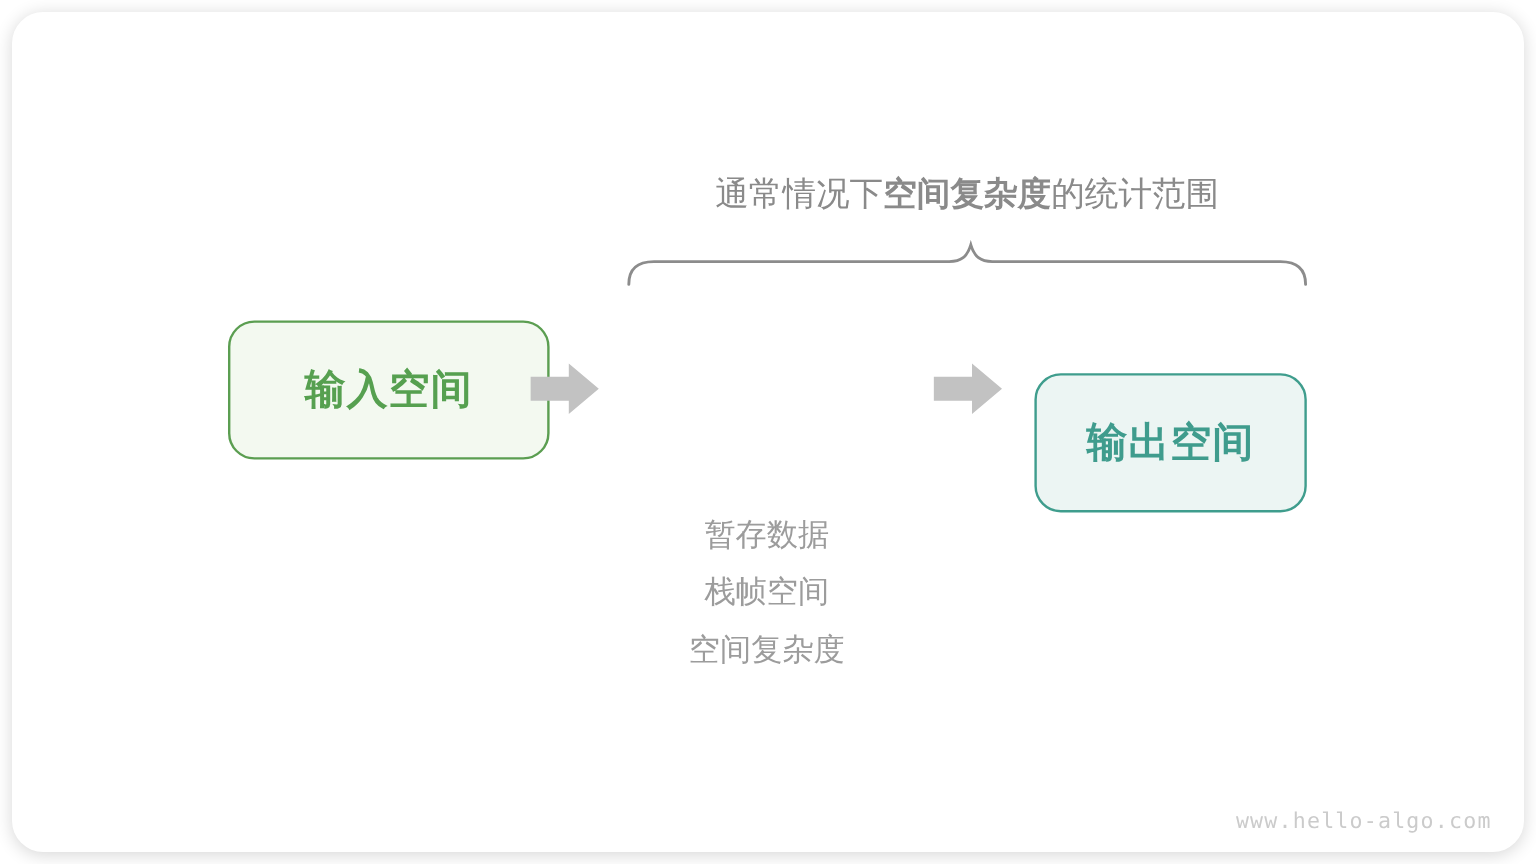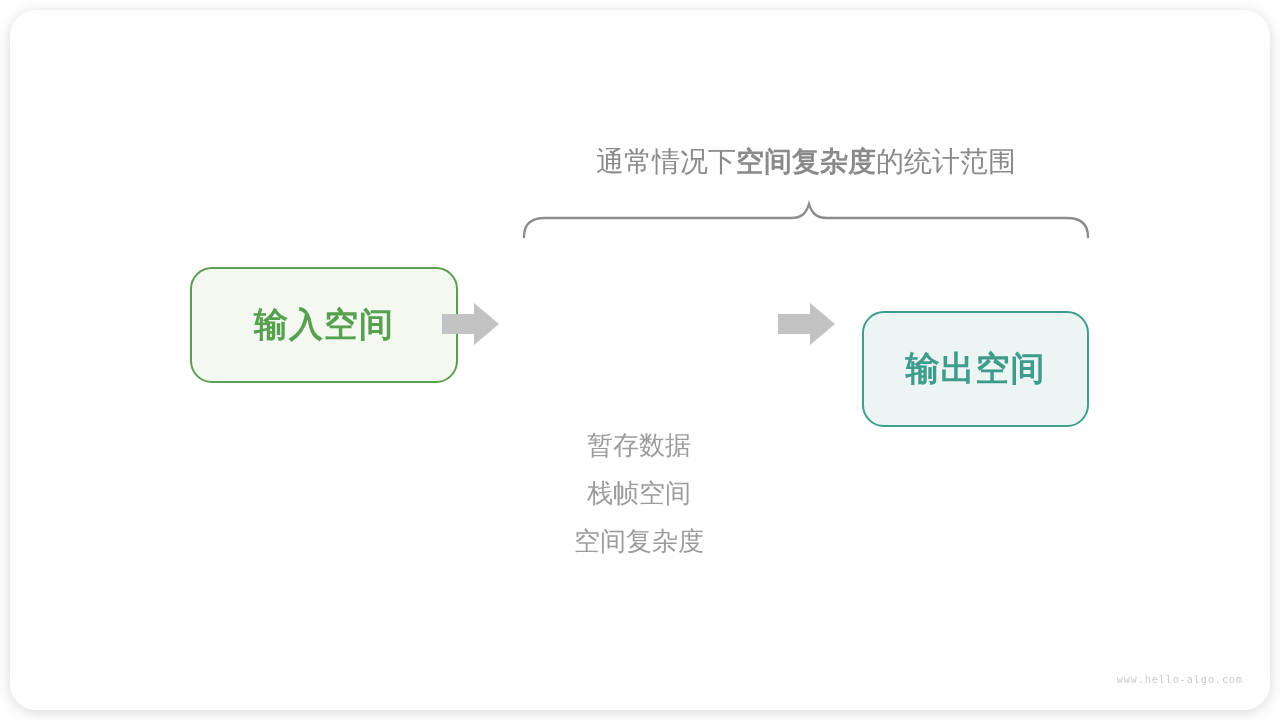--- a/index.html
+++ b/index.html
@@ -69,21 +69,21 @@
     line-height: 48px;
     color: #9C9C9C;
   }
   .notes1 { left: 180px; width: 228px; }
   .notes2 { left: 515px; width: 228px; }
   .notes3 { left: 852px; width: 227px; }
   .watermark {
     position: absolute;
     right: 27px; top: 664px;
     font-family: "DejaVu Sans Mono", "Liberation Mono", monospace;
-    font-size: 10px;
+    font-size: 18px;
     letter-spacing: 1px;
     color: #CBCBCB;
   }
 </style>
 </head>
 <body>
 
 <div class="card">
 
   <div class="title"><span>通常情况下</span><span class="bold">空间复杂度</span><span>的统计范围</span></div>

